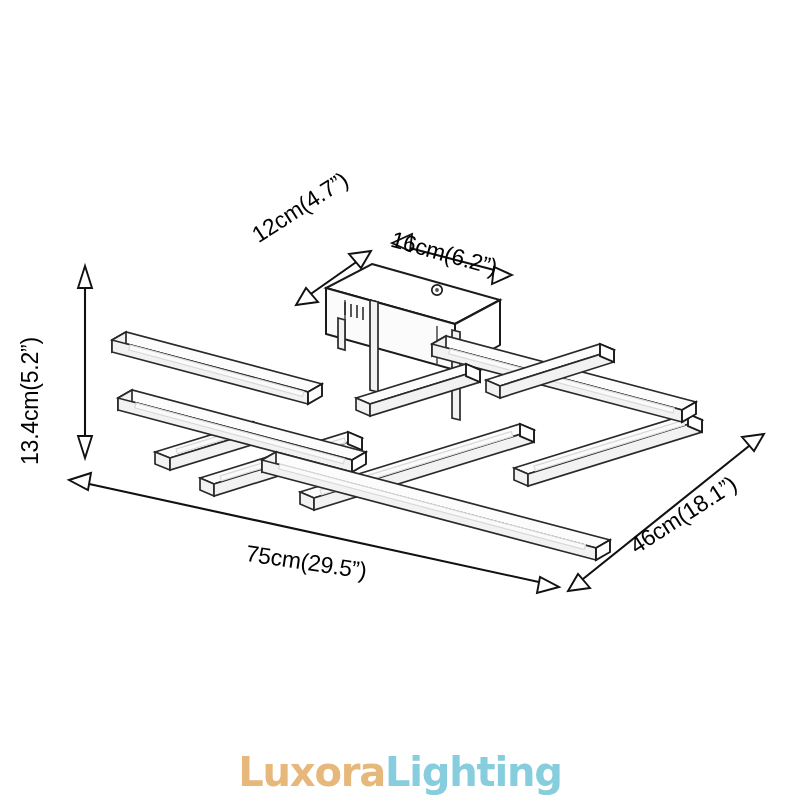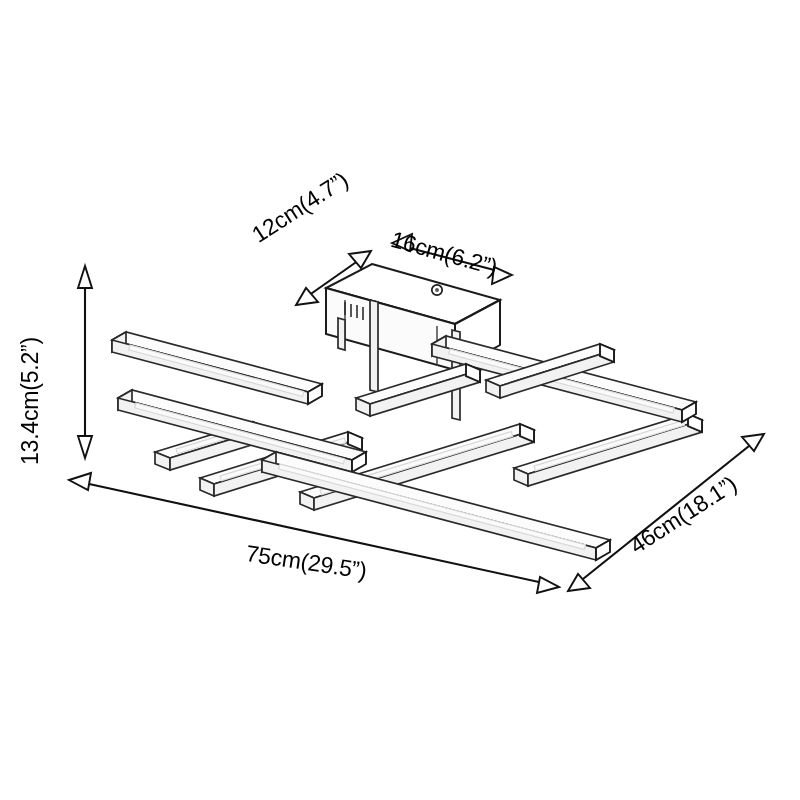--- a/index.html
+++ b/index.html
@@ -302,14 +302,17 @@
   <div class="dim-text" id="label-height">13.4cm(5.2”)</div>
 
   <div class="dim-text" id="label-12cm">12cm(4.7”)</div>
 
   <div class="dim-text" id="label-16cm">16cm(6.2”)</div>
 
   <div class="dim-text" id="label-75cm">75cm(29.5”)</div>
 
   <div class="dim-text" id="label-46cm">46cm(18.1”)</div>
 
+  <div id="watermark">
+    <span class="wm-a">Luxora</span><span class="wm-b">Lighting</span>
+  </div>
 
 </div>
 
 </body></html>

